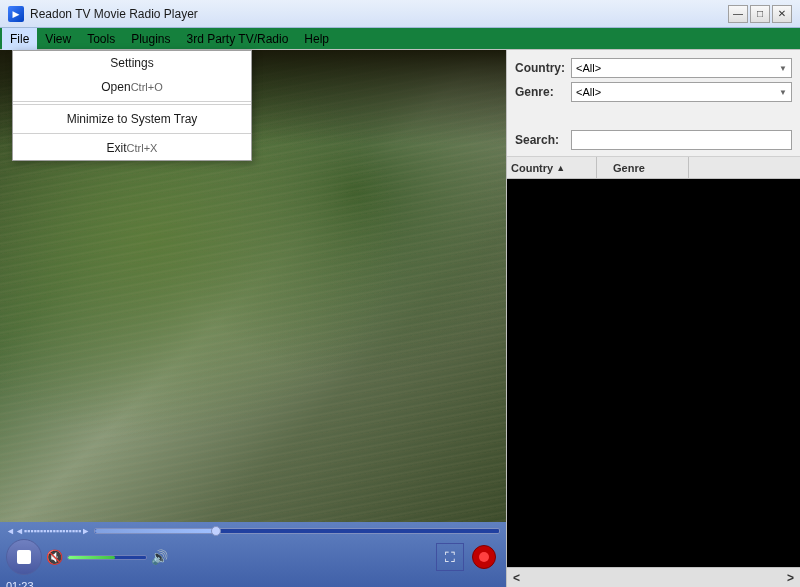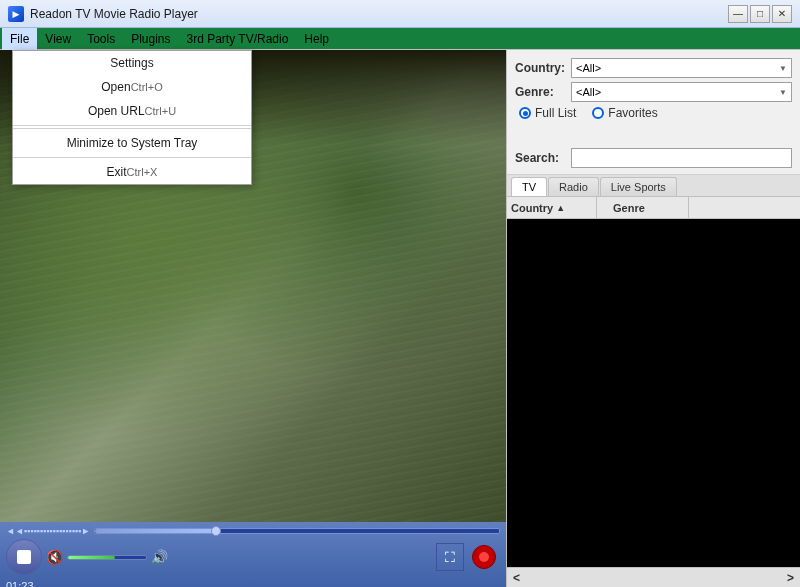--- a/index.html
+++ b/index.html
@@ -535,42 +535,27 @@
       </div>
 
       <div class="filter-row">
         <span class="filter-label">Genre:</span>
         <div class="filter-select">
           <span class="filter-select-text">&lt;All&gt;</span>
           <span class="filter-select-arrow">▼</span>
         </div>
       </div>
 
-      <div class="radio-row">
-        <div class="radio-option">
-          <div class="radio-circle selected"></div>
-          <span class="radio-label">Full List</span>
-        </div>
-        <div class="radio-option">
-          <div class="radio-circle"></div>
-          <span class="radio-label">Favorites</span>
-        </div>
-      </div>
 
       <div class="search-row">
         <span class="search-label">Search:</span>
         <input class="search-input" type="text" style="">
       </div>
     </div>
 
-    <div class="tabs-row">
-      <div class="tab active">TV</div>
-      <div class="tab">Radio</div>
-      <div class="tab">Live Sports</div>
-    </div>
 
     <div class="table-container" style="flex:1; display:flex; flex-direction:column; background:#f5f5f5;">
       <div class="table-header">
         <div class="th th-country">
           <span>Country</span>
           <span class="sort-arrow">▲</span>
         </div>
         <div class="th th-genre">
           <span>Genre</span>
         </div>
@@ -587,24 +572,20 @@
 
 <div class="dropdown-overlay">
   <div class="dropdown-item">
     <span>Settings</span>
     <span class="dropdown-shortcut"></span>
   </div>
   <div class="dropdown-item">
     <span>Open</span>
     <span class="dropdown-shortcut">Ctrl+O</span>
   </div>
-  <div class="dropdown-item">
-    <span>Open URL</span>
-    <span class="dropdown-shortcut">Ctrl+U</span>
-  </div>
   <div class="dropdown-separator"></div>
   <div class="dropdown-separator"></div>
   <div class="dropdown-item">
     <span>Minimize to System Tray</span>
     <span class="dropdown-shortcut"></span>
   </div>
   <div class="dropdown-separator"></div>
   <div class="dropdown-item">
     <span>Exit</span>
     <span class="dropdown-shortcut">Ctrl+X</span>

